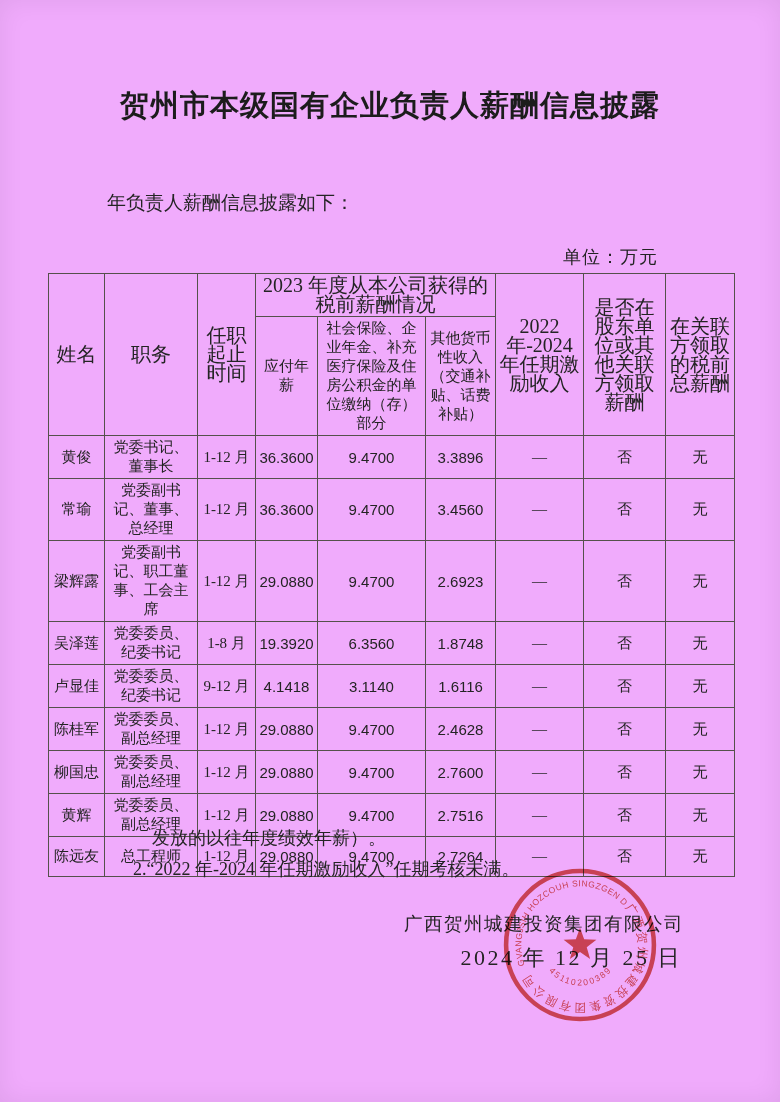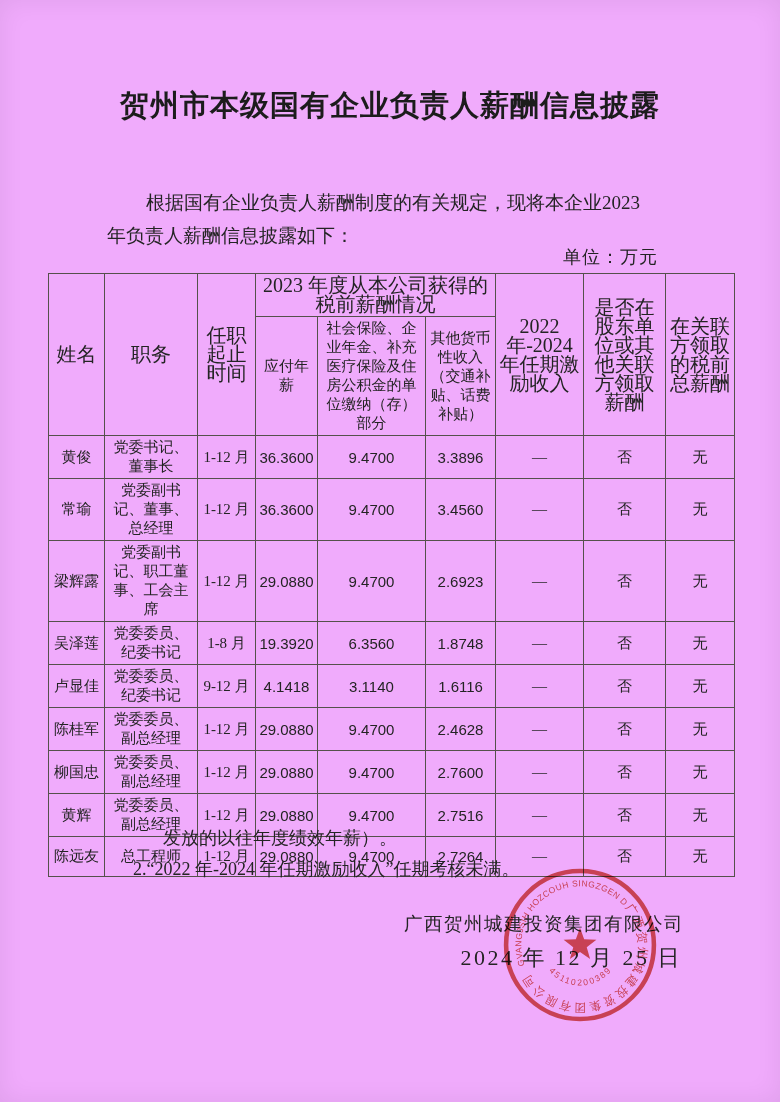--- a/index.html
+++ b/index.html
@@ -38,21 +38,21 @@
     overflow:hidden;
   }
   tr.group-row { height:25px; }
   tr.group-row th { font-size:20px; }
   tr.sub-row { height:104px; }
   tbody tr { height:40px; }
   td.position-cell { text-align:left; padding-left:5px; line-height:18px;margin-top:24px; }
   td.num { font-family:"Liberation Sans","DejaVu Sans",sans-serif; font-size:14.5px; }
 
   .note-line1 { position:absolute; top:795px; left:103px; font-size:18px; }
-  .note-line2 { position:absolute; top:826px; left:152px; font-size:18px;margin-left:11px; }
+  .note-line2 { position:absolute; top:826px; left:152px; font-size:18px; }
   .note-line3 { position:absolute; top:857px; left:133px; font-size:18px;text-align:center; }
 
   .company-line { position:absolute; top:911px; right:96px;
     font-size:18.5px; letter-spacing:1.5px; }
   .date-line { position:absolute; top:943px; right:98px;
     font-size:22px; letter-spacing:2.5px; }
 
   .seal {
     position:absolute; left:499px; top:864px;
     width:162px; height:162px;
@@ -65,21 +65,20 @@
   .seal .ring-code { font-size:8.5px; letter-spacing:1.8px; }
 </style>
 </head>
 <body>
 
 <div class="page">
 
   <div class="doc-title">贺州市本级国有企业负责人薪酬信息披露</div>
 
   <div class="intro">
-    <div class="line1">根据国有企业负责人薪酬制度的有关规定，现将本企业2023</div>
     <div class="line2">年负责人薪酬信息披露如下：</div>
   </div>
 
   <div class="unit-label">单位：万元</div>
 
   <table class="salary">
     <colgroup>
       <col style="width:56px">
         <col style="width:93px">
         <col style="width:58px">

